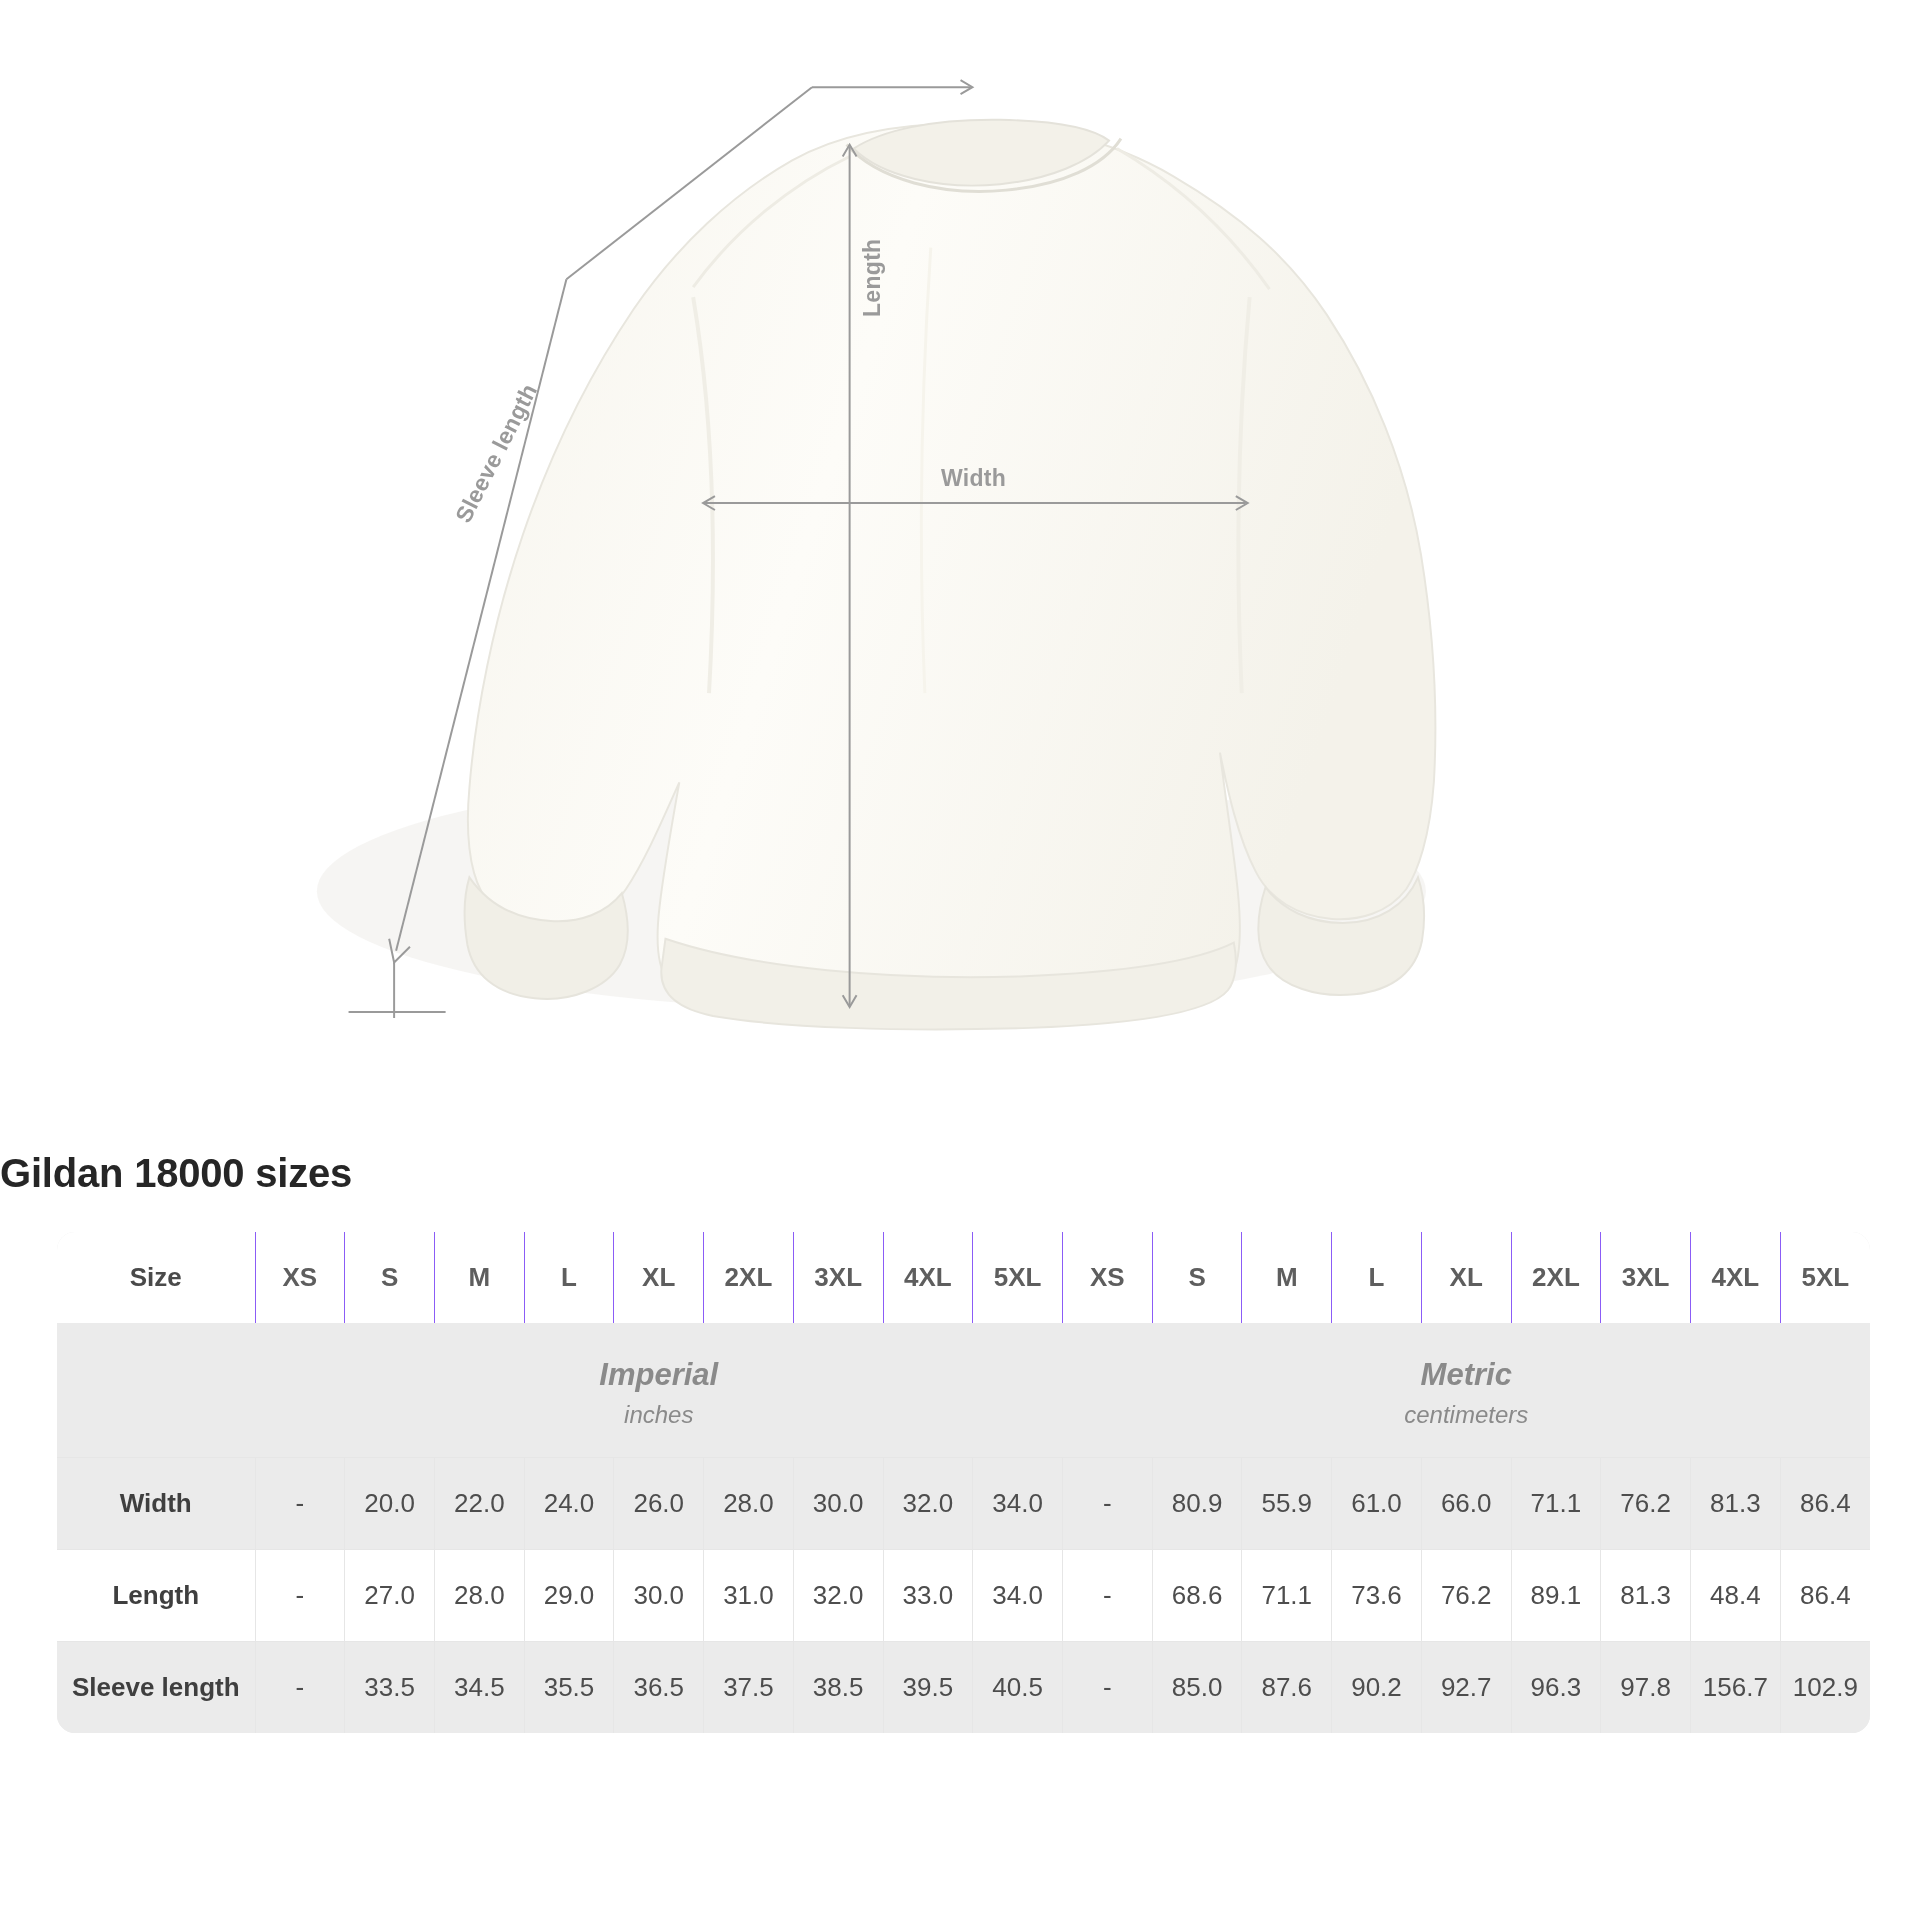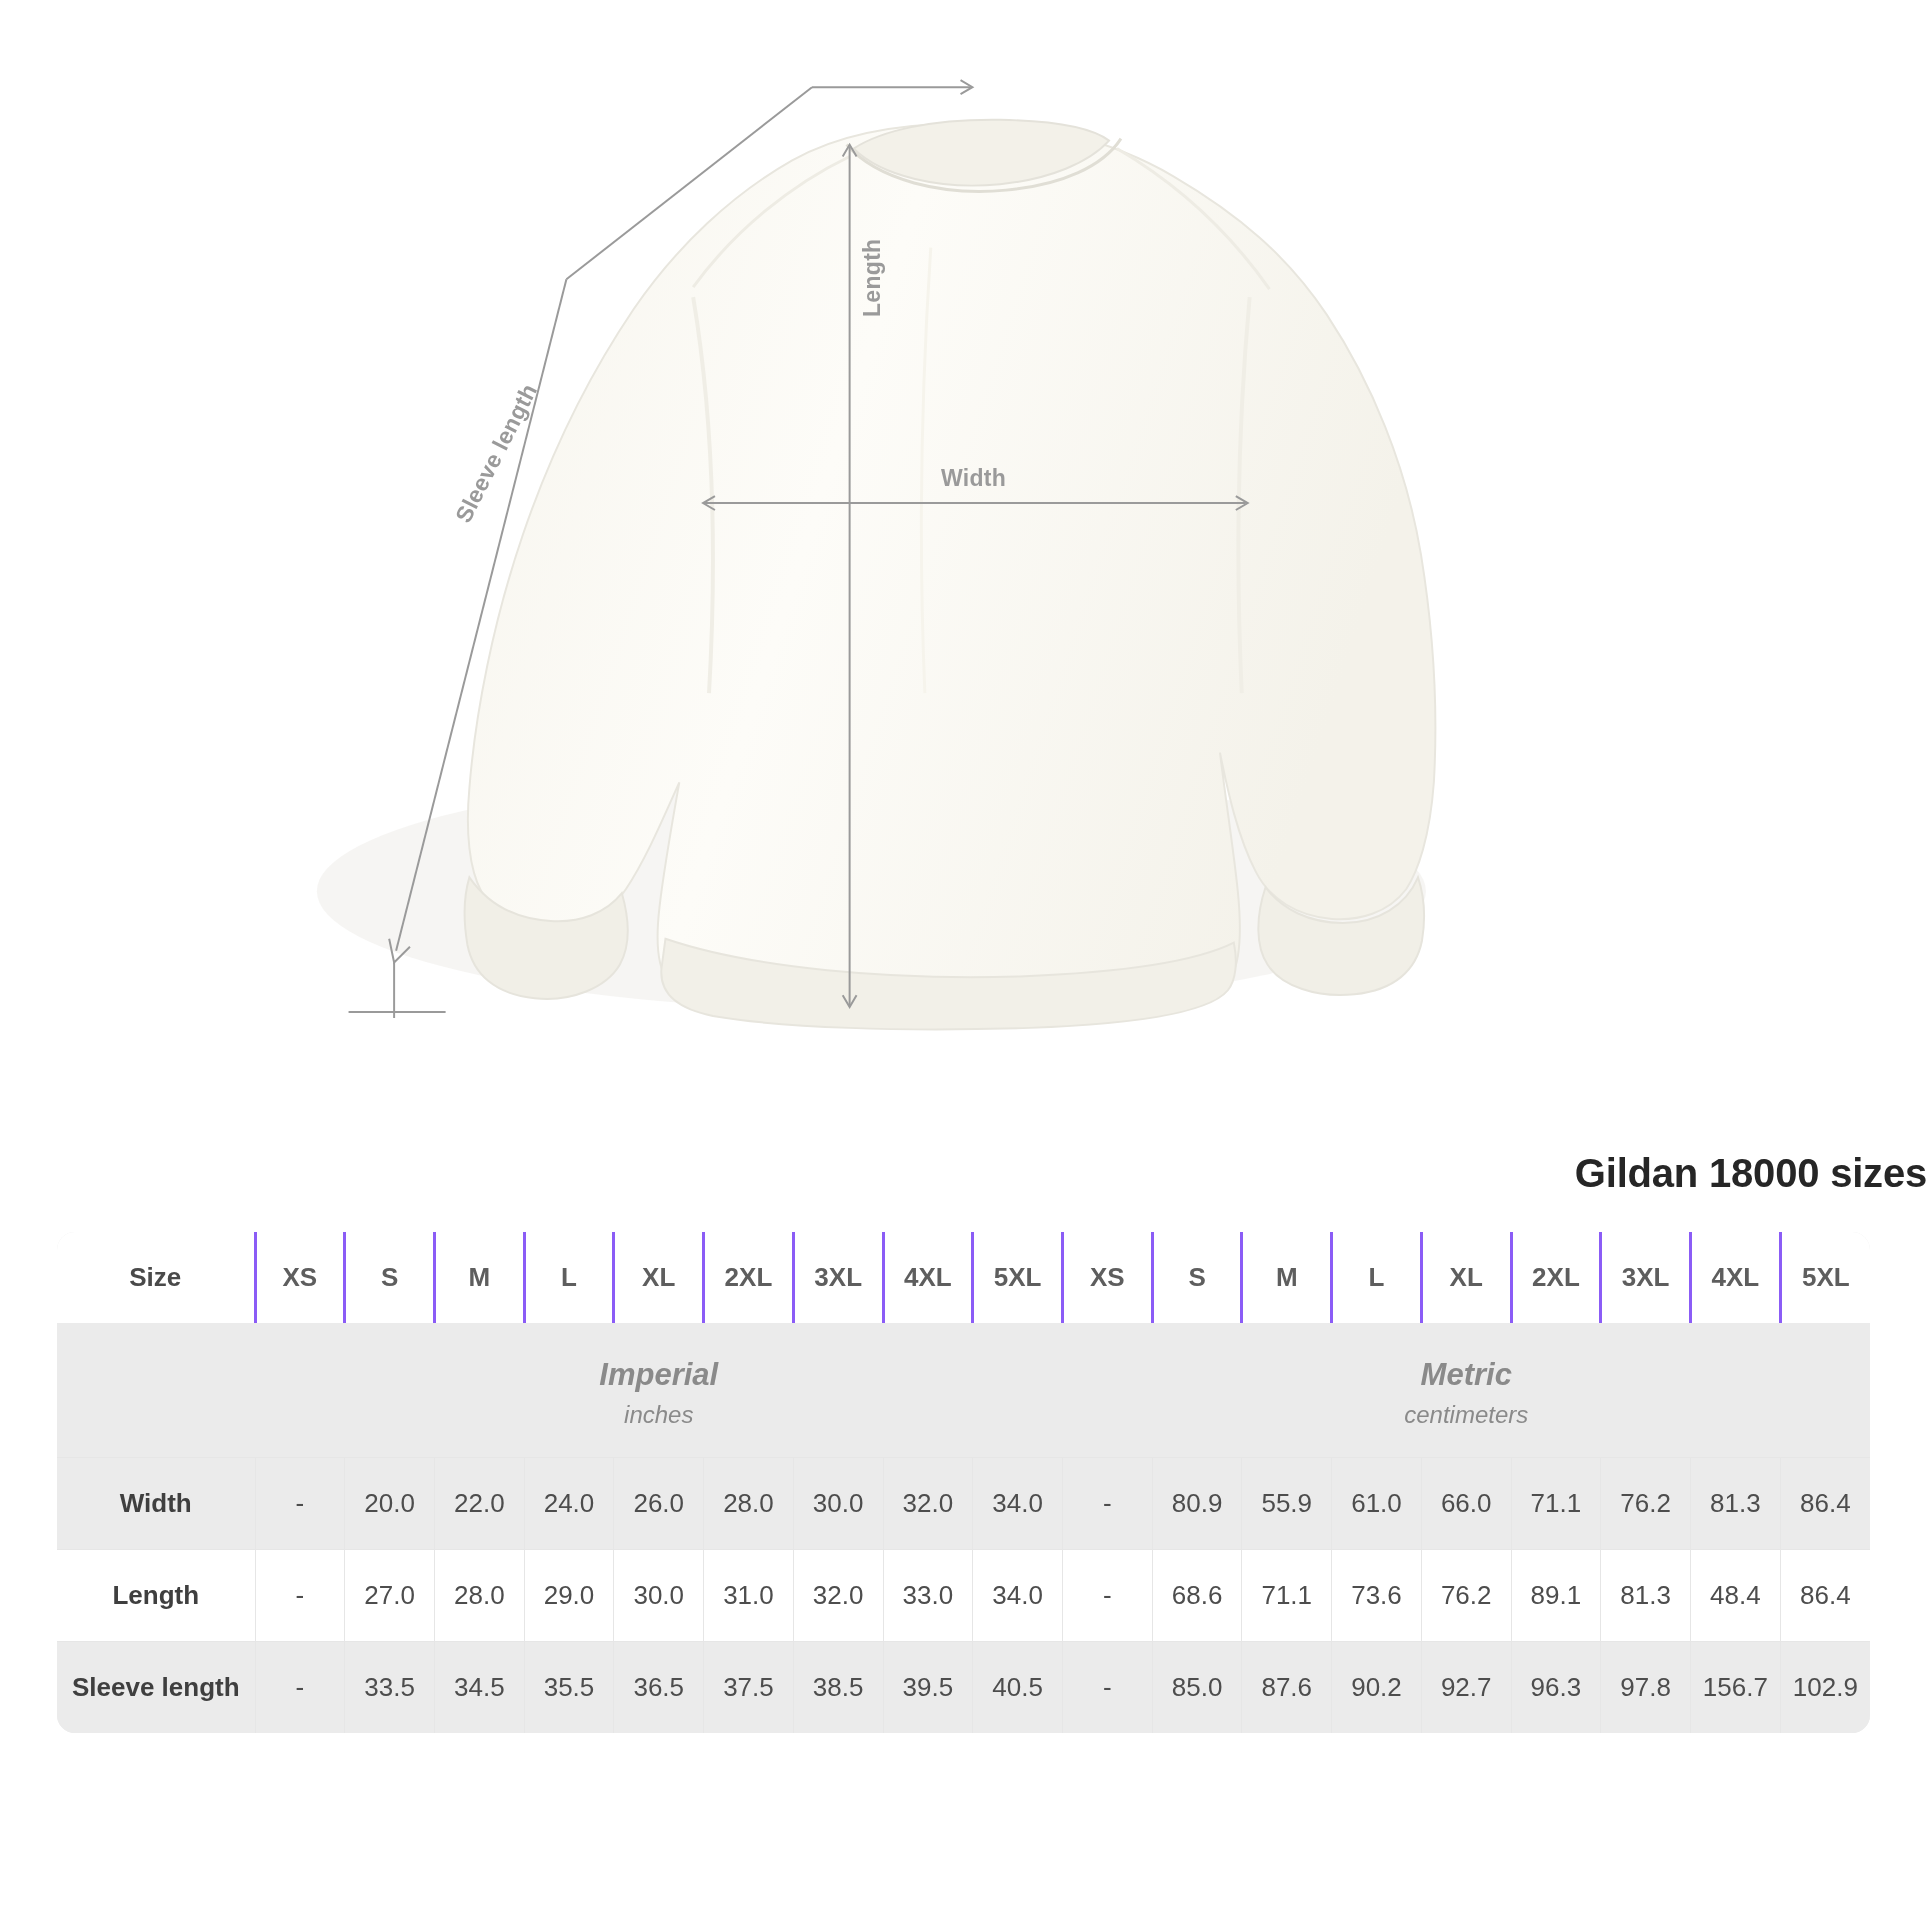--- a/index.html
+++ b/index.html
@@ -56,21 +56,21 @@
   #label-sleeve {
     left: 450px;
     top: 515px;
     transform: rotate(-63deg);
     transform-origin: left top;
     white-space: nowrap;
   }
 
   
   #title-block {
-    text-align: right;
+    text-align: left;
     margin-top: 32px;
   }
   #chart-title {
     font-size: 40px;
     font-weight: bold;
     color: #262626;
     margin: 0;
     letter-spacing: -0.2px;
   }
   #chart-note {
@@ -109,21 +109,21 @@
     color: #8a8a8a;
     margin-top: 8px;
   }
 
   thead.size-head th {
     background: #ffffff;
     color: #5e5e5e;
     font-size: 26px;
     font-weight: bold;
     padding: 30px 0;
-    border-right: 3px solid #8b5cf6;
+    border-right: 1px solid #8b5cf6;
     text-align: center;
   }
   thead.size-head th:last-child { border-right: none; }
   thead.size-head th.rowhead {
     font-size: 26px;
     color: #4a4a4a;
   }
 
   tbody tr td {
     text-align: center;

